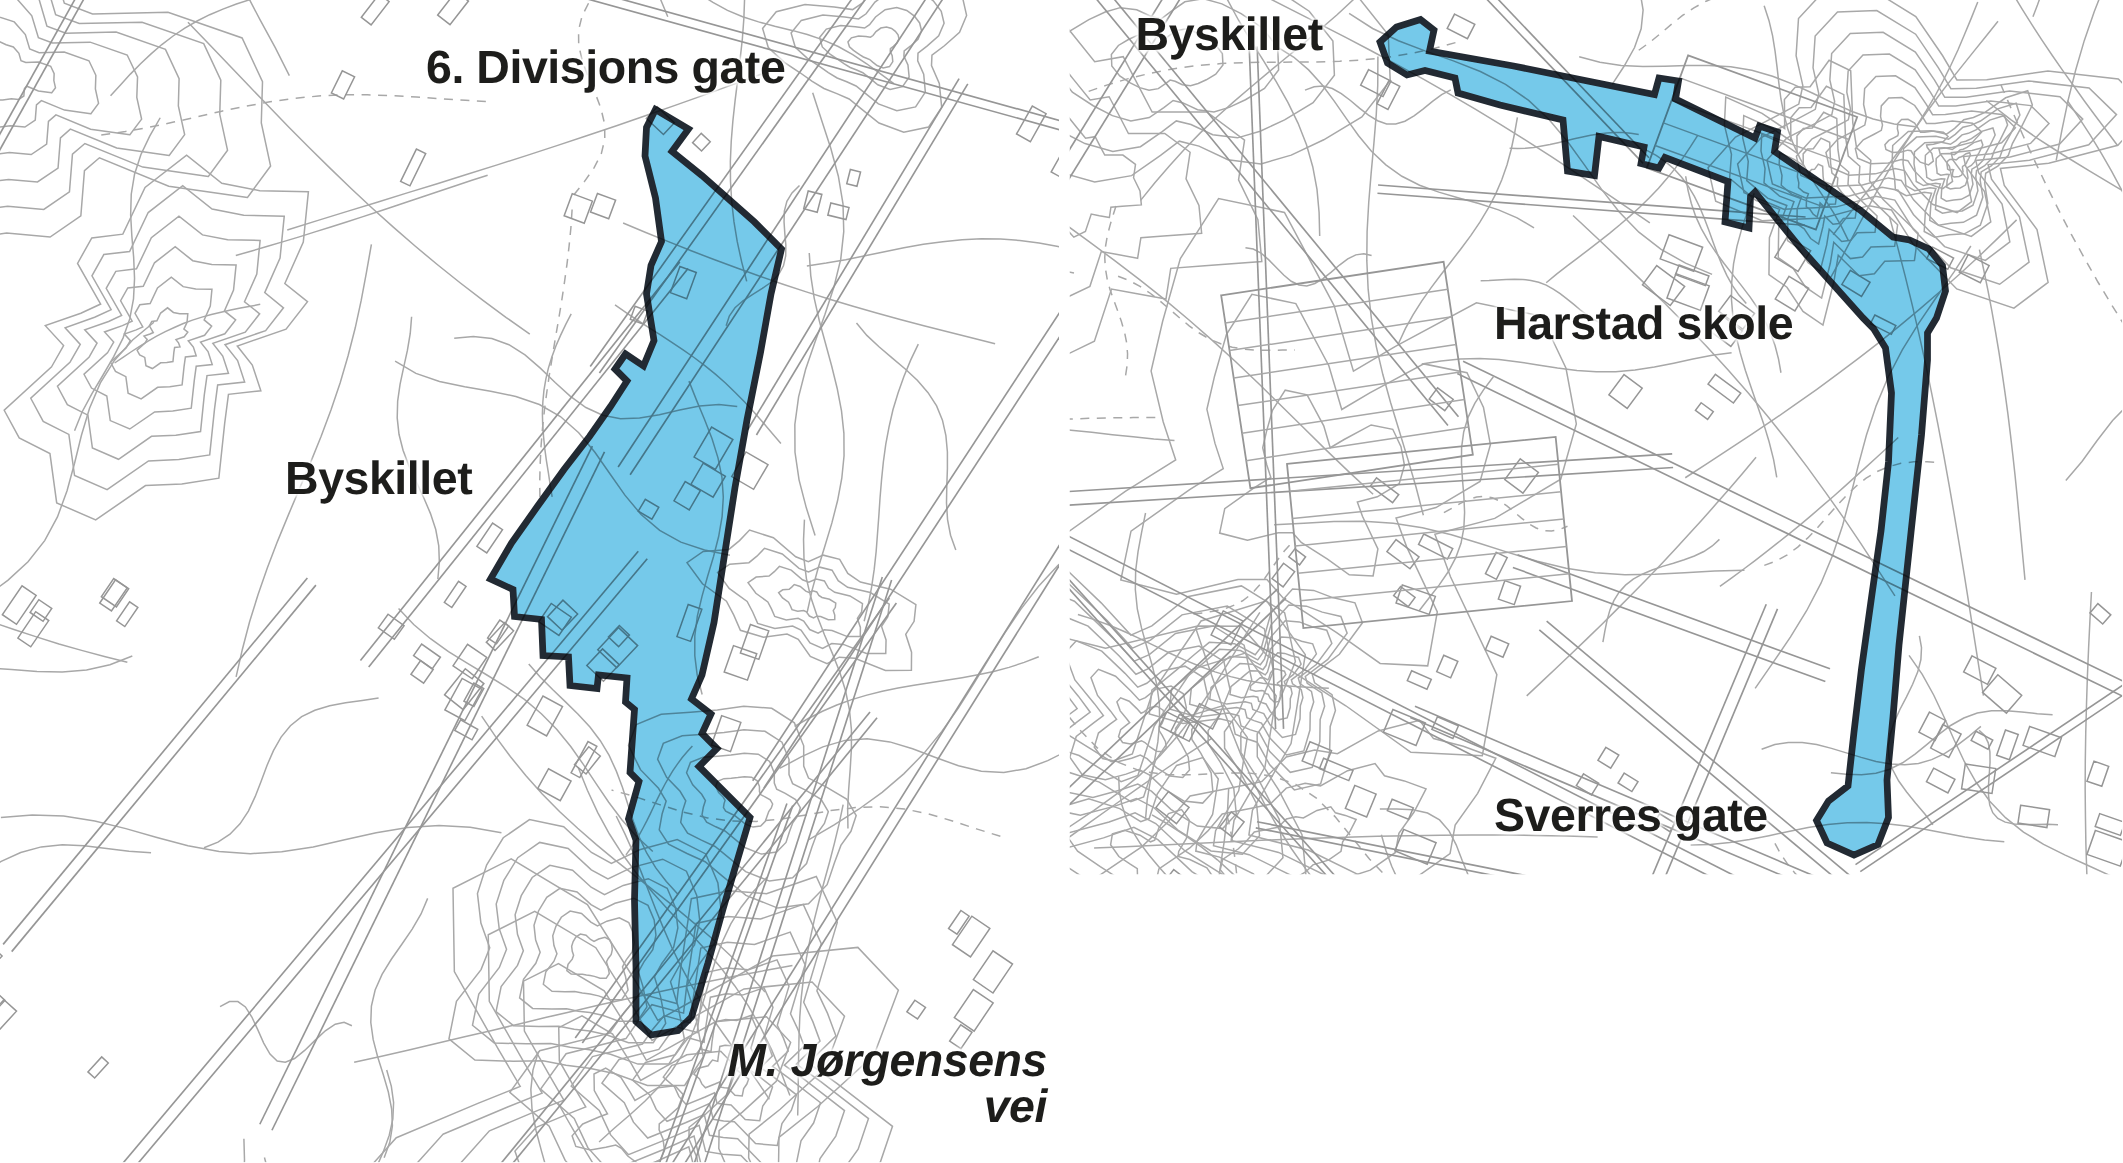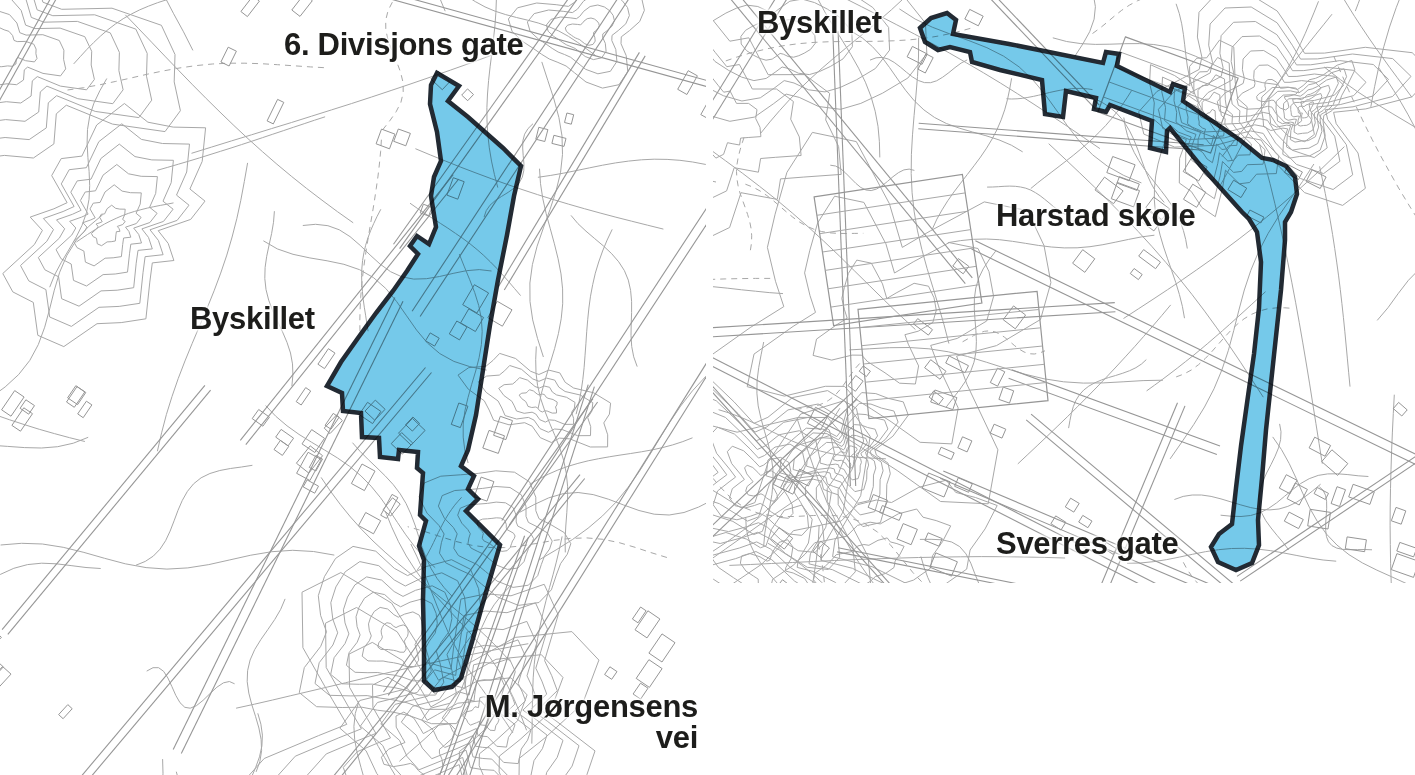--- a/index.html
+++ b/index.html
@@ -22,21 +22,21 @@
   }
   .map-label{
     position:absolute;
     font-weight:bold;
     font-size:31px;
     letter-spacing:-0.3px;
     color:var(--label-text,#1d1d1b);
     white-space:nowrap;
     text-shadow:0 0 3px #fff,0 0 3px #fff,0 0 5px #fff,0 0 6px #fff;
   }
-  .map-label.two-line{white-space:normal;text-align:right;line-height:31px;width:260px;}
+  .map-label.two-line{white-space:normal;text-align:right;line-height:31px;width:260px;font-style:italic;}
 </style>
 </head>
 <body>
 
 <div class="stage">
 
   <div class="panel panel-left">
     <svg viewBox="0 0 706 775">
       <rect x="0" y="0" width="706" height="775" fill="#ffffff"></rect>
       <g id="lines-left">

